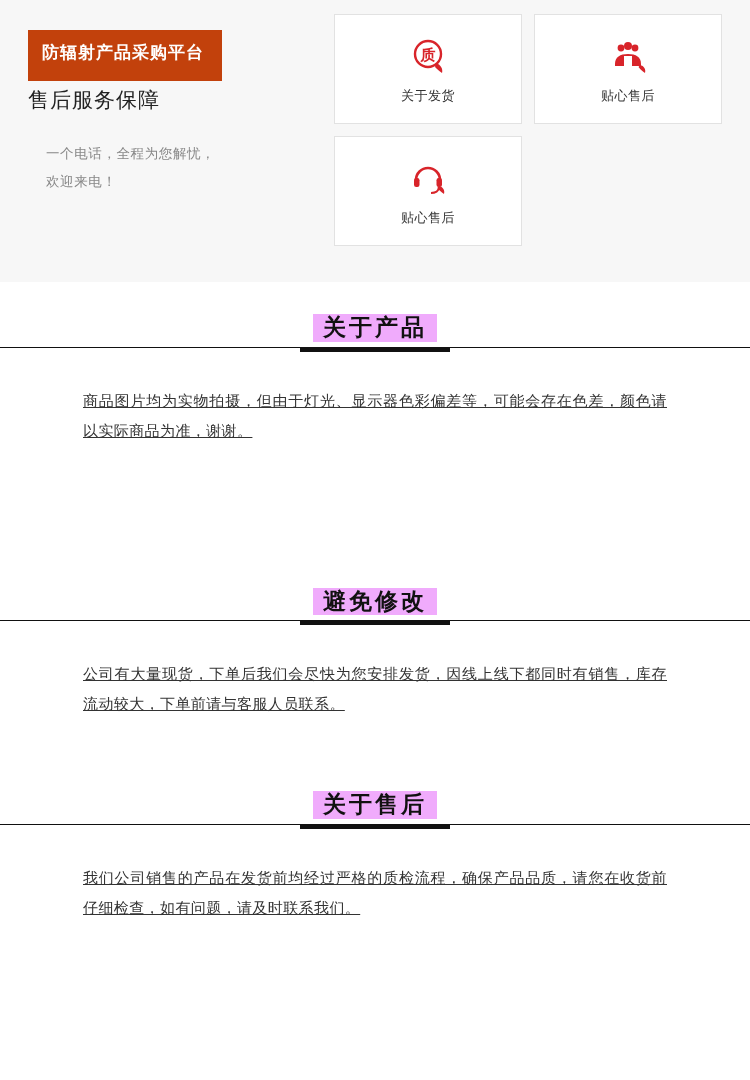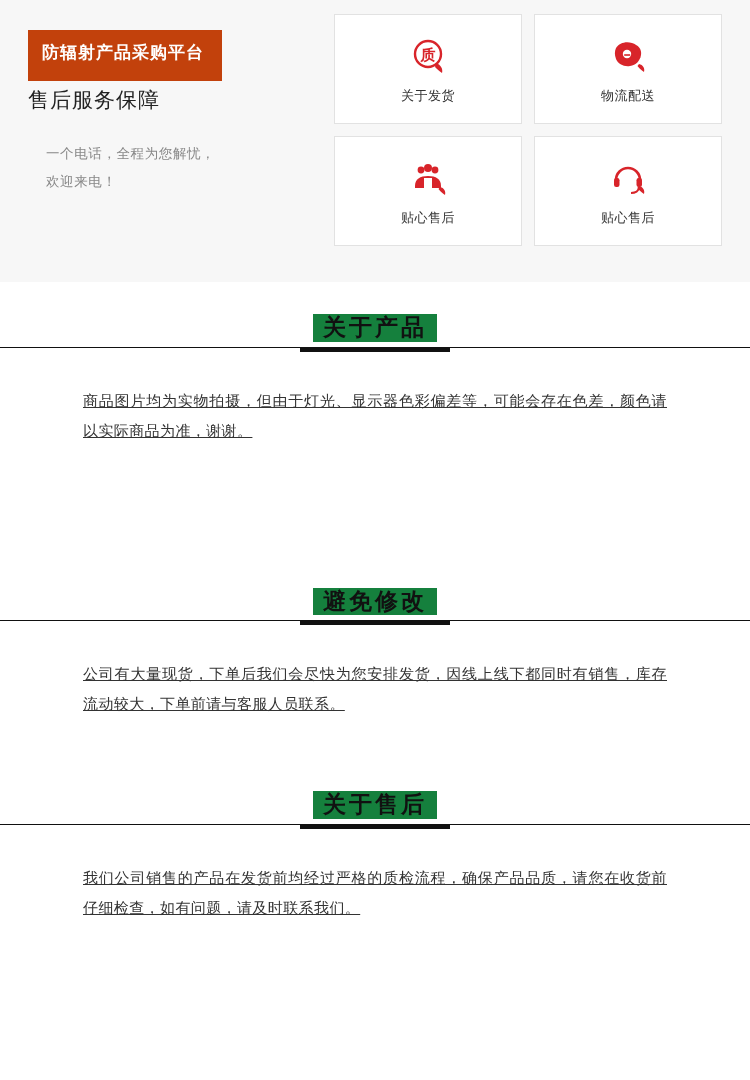--- a/index.html
+++ b/index.html
@@ -113,21 +113,21 @@
     padding-bottom: 10px;
   }
   .sec-head .txt {
     font-size: 23px;
     font-weight: bold;
     color: #111111;
     letter-spacing: 3px;
     line-height: 1.2;
     position: relative;
     z-index: 2;
-    background: #15803d;
+    background: #f0abfc;
     display: inline-block;
     padding: 0 10px;
   }
   .sec-head .rule-thin {
     position: absolute;
     left: -150px;
     right: -150px;
     bottom: 4px;
     height: 1px;
     background: #111111;
@@ -179,31 +179,20 @@
         <div class="ic">
           <svg width="44" height="44" viewBox="0 0 44 44" aria-hidden="true">
             <circle cx="22" cy="20" r="13" fill="none" stroke="#d8242a" stroke-width="2.4"></circle>
             <text x="22" y="26" font-size="15" font-family="'Liberation Sans',sans-serif" font-weight="bold" fill="#d8242a" text-anchor="middle">质</text>
             <path d="M30 29 C35 31 37 35 36 39 C33 37 31 35 29 33 Z" fill="#d8242a"></path>
           </svg>
         </div>
         <div class="cap">关于发货</div>
       </div>
 
-      <div class="service-cell">
-        <div class="ic">
-          <svg width="44" height="44" viewBox="0 0 44 44" aria-hidden="true">
-            <path d="M10 14 C13 9 20 7 26 9 C32 11 36 15 35 21 C34 27 30 31 24 32 C18 33 12 30 10 25 C8.5 21 8.5 17 10 14 Z" fill="#d8242a"></path>
-            <path d="M33 30 C37 31 39 34 38 38 C35 36 33 34 31.5 32 Z" fill="#d8242a"></path>
-            <circle cx="21" cy="20" r="4.2" fill="#ffffff"></circle>
-            <path d="M18.2 20.2 h6 v1.6 h-6 z" fill="#d8242a"></path>
-          </svg>
-        </div>
-        <div class="cap">物流配送</div>
-      </div>
 
       <div class="service-cell">
         <div class="ic">
           <svg width="44" height="44" viewBox="0 0 44 44" aria-hidden="true">
             <circle cx="15" cy="14" r="3.4" fill="#d8242a"></circle>
             <circle cx="29" cy="14" r="3.4" fill="#d8242a"></circle>
             <circle cx="22" cy="12" r="4" fill="#d8242a"></circle>
             <path d="M9 30 C9 23 14 20 22 20 C30 20 35 23 35 30 L35 32 L9 32 Z" fill="#d8242a"></path>
             <rect x="18" y="22" width="8" height="10" fill="#ffffff"></rect>
             <path d="M34 31 C38 32 40 35 39 39 C36 37 34 35 32.5 33 Z" fill="#d8242a"></path>

